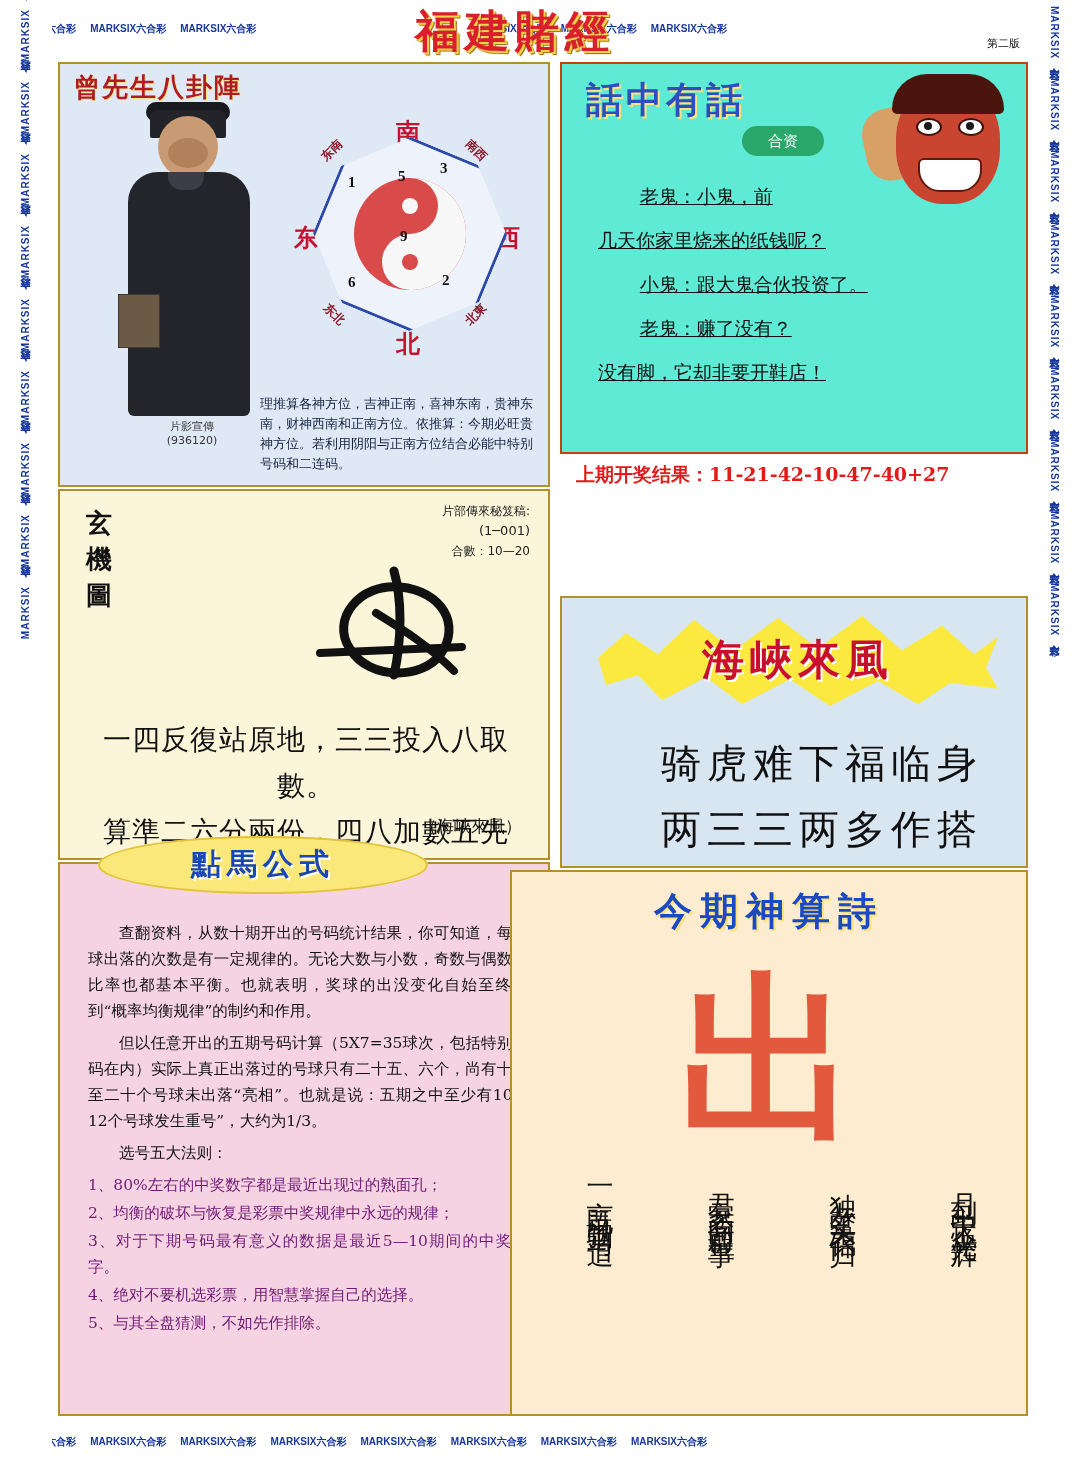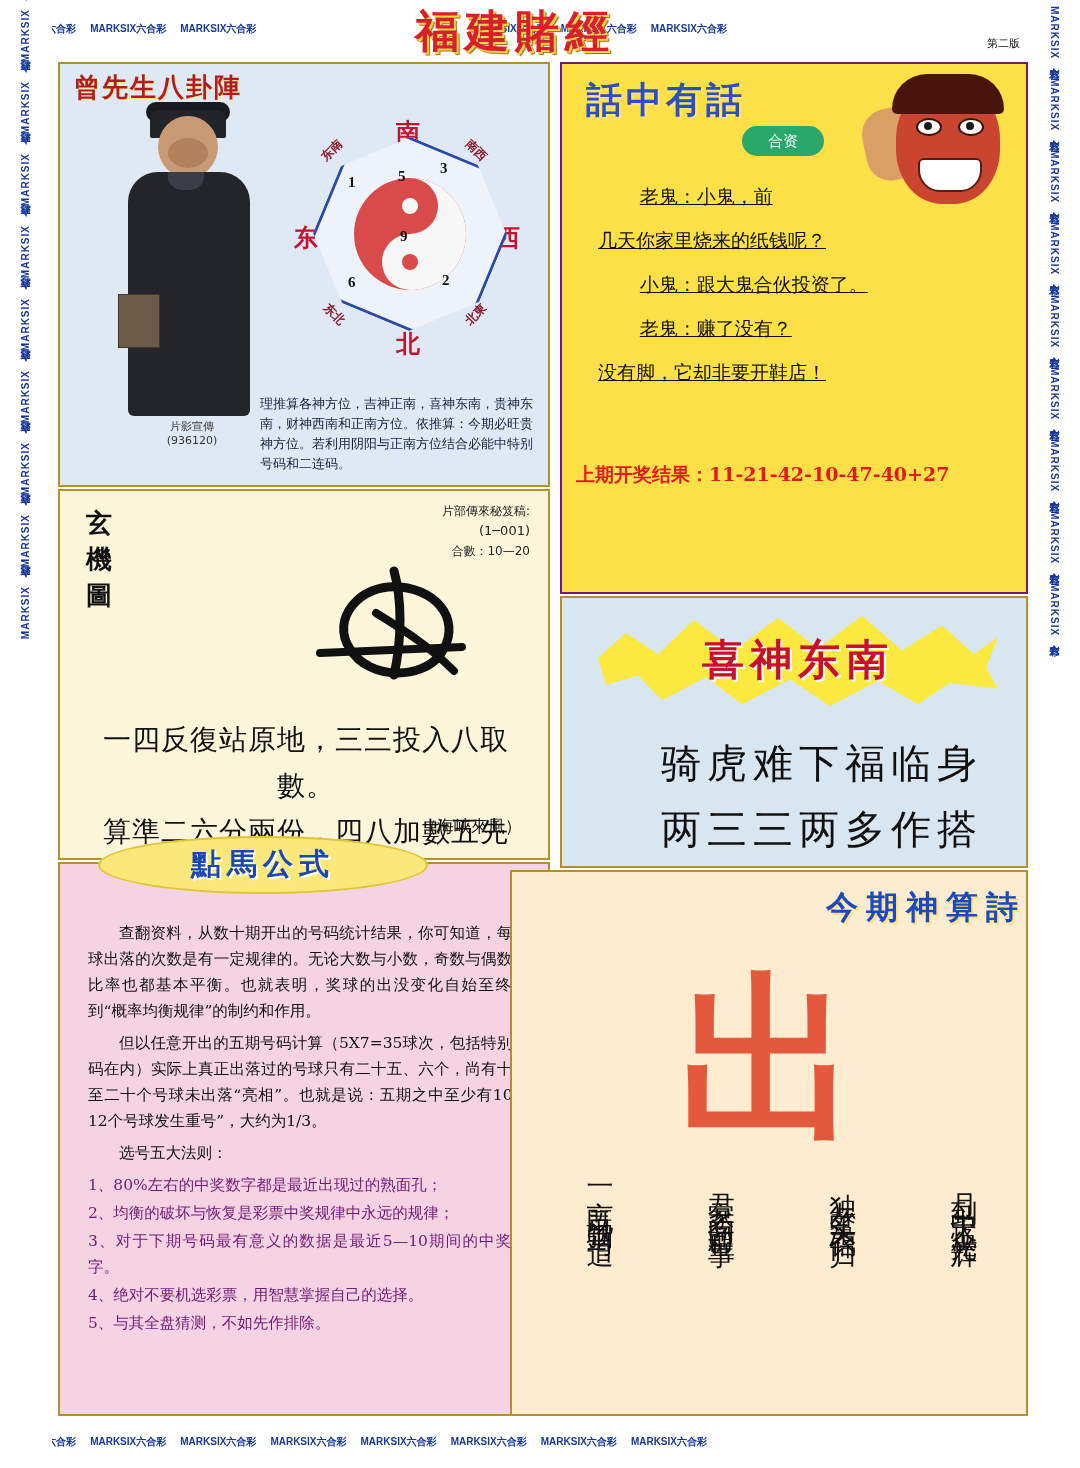--- a/index.html
+++ b/index.html
@@ -225,23 +225,23 @@
   .dm-body p.indent{text-indent:2em;}
   .dm-rules-title{
     margin-top:6px;color:#111;text-indent:2em;
   }
   .dm-rules{
     margin:0;padding:0;list-style:none;color:#701a75;
   }
   .dm-rules li{margin-bottom:2px;}
   
   #joke{
-    left:560px;top:62px;width:468px;height:532px;
-    background:#fde047;
-    border:2px solid #701a75;
+    left:560px;top:62px;width:468px;height:392px;
+    background:#5eead4;
+    border:2px solid #c2410c;
   }
   .joke-title{
     position:absolute;left:24px;top:12px;
     font-family:"DejaVu Serif","Liberation Serif",serif;
     font-size:36px;font-weight:bold;color:#2b4fbf;
     text-shadow:2px 2px 0 #ffe27a;
     letter-spacing:4px;
   }
   .joke-badge{
     position:absolute;left:180px;top:62px;width:82px;height:30px;
@@ -312,23 +312,23 @@
     font-family:"DejaVu Serif","Liberation Serif",serif;
     font-size:40px;line-height:66px;color:#111;letter-spacing:6px;margin-left:28px;
   }
   
   #shensuan{
     left:510px;top:870px;width:518px;height:546px;
     background:#fdeccf;
     border:2px solid #b48f2a;
   }
   .ss-title{
-    position:absolute;left:0;top:14px;width:100%;text-align:right;
-    font-family:"DejaVu Serif","Liberation Serif",serif;
-    font-size:32px;font-weight:bold;color:#1a49c4;
+    position:absolute;left:0;top:14px;width:100%;text-align:center;
+    font-family:"DejaVu Serif","Liberation Serif",serif;
+    font-size:38px;font-weight:bold;color:#1a49c4;
     text-shadow:2px 2px 0 #ffe27a;
     letter-spacing:8px;
   }
   .ss-big{
     position:absolute;left:0;top:86px;width:100%;text-align:center;
     font-family:"DejaVu Serif","Liberation Serif",serif;
     font-size:180px;line-height:200px;color:#e2593e;font-weight:bold;
   }
   .ss-poem{
     position:absolute;left:70px;top:300px;width:400px;height:228px;
@@ -517,21 +517,21 @@
     </div>
 
     <div class="result-line">
       <span>上期开奖结果：</span><span>11-21-42-10-47-40+27</span>
     </div>
   </div>
 
   <div class="panel" id="haixia">
     <div class="star-burst">
       <div class="s"></div>
-      <div class="haixia-title">喜神东南</div>
+      <div class="haixia-title">海峽來風</div>
     </div>
     <div class="haixia-lines">
       <div>骑虎难下福临身</div>
       <div>两三三两多作搭</div>
     </div>
   </div>
 
   <div class="panel" id="shensuan">
     <div class="ss-title">今期神算詩</div>
     <div class="ss-big">出</div>

